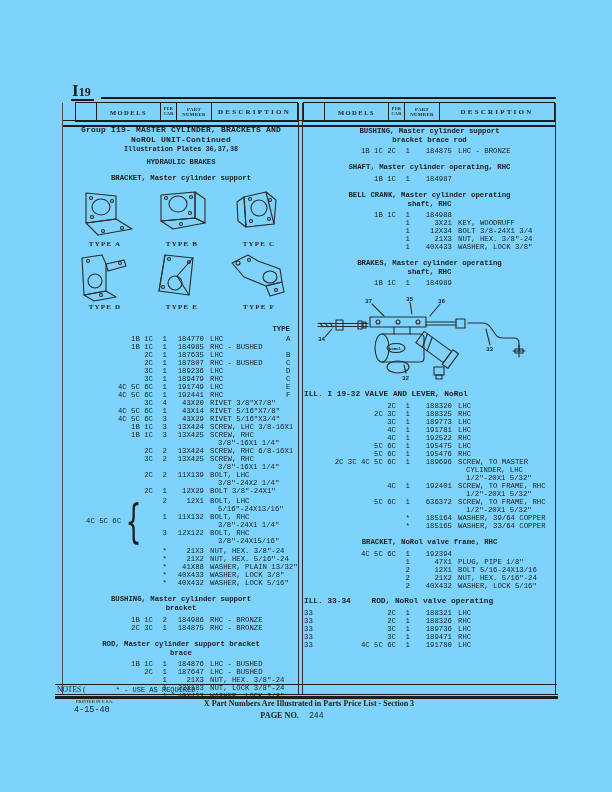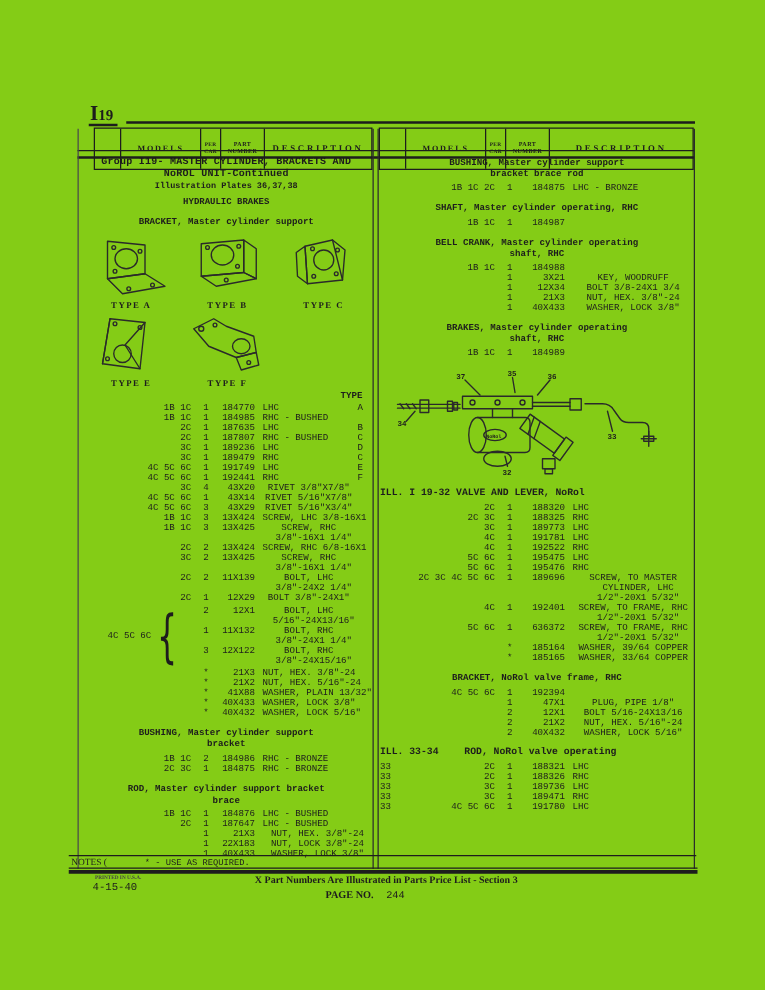--- a/index.html
+++ b/index.html
@@ -1,36 +1,36 @@
 <!DOCTYPE html>
 <html><head>
 <meta charset="utf-8">
 <style>
   html,body{margin:0;padding:0;background:#e9e7e2;}
-  .sheet{position:relative;width:612px;height:792px;background:#84cc16;overflow:hidden;
+  .sheet{position:relative;width:612px;height:792px;background:#7dd3fc;overflow:hidden;
          font-family:"Liberation Mono",monospace;color:#1d1d1d;}
   
   .pagelabel{position:absolute;left:71px;top:84px;font-family:"Liberation Serif",serif;
              font-weight:bold;font-size:12px;line-height:14px;border-bottom:2px solid #1d1d1d;
              padding:0 3px 0 1px;}
   .pagelabel::first-letter{font-size:17px;}
   .toprule{position:absolute;left:101px;top:97px;width:455px;height:2px;background:#1d1d1d;}
   
   .hrule-hdr{position:absolute;left:62px;width:494px;top:120px;height:4px;
              border-top:1px solid #1d1d1d;border-bottom:2px solid #1d1d1d;}
   .vl{position:absolute;top:103px;bottom:97px;width:1px;background:#2c2c2c;}
   .vl-left{left:62px;background:#4a4a4a;}
   .vl-right{left:555px;}
   .vl-c1{left:298px;}
   .vl-c2{left:302px;}
   .hl-notes-top{position:absolute;left:55px;width:502px;top:684px;height:1px;background:#1d1d1d;}
   .hl-notes-b1{position:absolute;left:55px;width:503px;top:694px;height:1px;background:#1d1d1d;}
   .hl-notes-b2{position:absolute;left:55px;width:503px;top:696px;height:2.5px;background:#1d1d1d;}
   
-  .hdr{position:absolute;top:102px;height:34px;display:flex;border:1px solid #1d1d1d;
+  .hdr{position:absolute;top:102px;height:20px;display:flex;border:1px solid #1d1d1d;
        font-family:"Liberation Serif",serif;font-weight:bold;box-sizing:border-box;justify-content:center;}
   .hdr-left{left:75px;width:223px;}
   .hdr-right{left:303px;width:252px;}
   .hc{border-left:1px solid #1d1d1d;display:flex;flex-direction:column;align-items:center;
       justify-content:center;box-sizing:border-box;}
   .hc:first-child{border-left:none;}
   .hc-sliver{width:20px;}
   .hc-models{width:64px;font-size:6.5px;letter-spacing:1.5px;}
   .hc-percar{width:16px;font-size:4.3px;line-height:4.6px;letter-spacing:.3px;}
   .hc-part{width:35px;font-size:4.8px;line-height:5.2px;letter-spacing:.4px;}
@@ -46,31 +46,31 @@
   .gsub{font-size:7.2px;margin-top:5px;}
   .stitle{font-weight:bold;text-align:center;line-height:9.2px;margin-top:8px;}
   .stitle span{display:block;}
   
   .figures{display:grid;grid-template-columns:repeat(3,74px);justify-content:space-between;
            margin:5px 2px 0 4px;row-gap:3px;}
   .figures figure{margin:0;text-align:center;}
   .figures svg{display:block;margin:0 auto;}
   .figures figcaption{font-family:"Liberation Serif",serif;font-weight:bold;font-size:7px;
                       letter-spacing:1.2px;margin-top:0;}
-  .typehdr{text-align:right;padding-right:8px;font-weight:bold;margin-top:2px;}
+  .typehdr{text-align:right;padding-right:8px;font-weight:bold;margin-top:14px;}
   
   .rows{margin-top:2px;}
   .prow{display:flex;position:relative;align-items:flex-start;}
   .c-m{width:89px;text-align:right;flex:none;white-space:pre;}
   .c-q{width:14px;text-align:right;flex:none;}
   .c-p{width:33px;text-align:right;flex:none;margin-left:4px;}
   .c-d{flex:1;padding-left:6px;min-width:0;}
   .c-d .dl{display:block;white-space:pre;}
   .c-d .cont{padding-left:8px;}
-  .c-d.sub{text-align:center;}
+  .c-d.sub{}
   .c-t{width:12px;flex:none;padding-left:2px;}
   .c-ill{position:absolute;left:0;top:0;}
   .col-right .c-m{width:92px;}
   .col-right .c-p{width:38px;}
   
   .bracewrap{position:relative;}
   .brace-label{position:absolute;left:22px;top:50%;transform:translateY(-50%);
                display:flex;align-items:center;}
   .brace-glyph{font-family:"DejaVu Sans",sans-serif;font-size:46px;font-weight:normal;
                line-height:46px;transform:scaleX(.55);margin-left:-2px;}
@@ -184,20 +184,32 @@
           <circle cx="26" cy="11" r="1.5"></circle>
             <circle cx="46" cy="12" r="1.5"></circle>
             <circle cx="45" cy="31" r="1.5"></circle>
           <circle cx="27" cy="33" r="1.5"></circle>
             <path d="M42 4 L50 36"></path>
         </svg>
         <figcaption>TYPE C</figcaption>
       </figure>
       <figure>
         <svg width="70" height="52" viewBox="0 0 70 52">
+          <path d="M12 7 L32 4 L36 13 L36 40 L14 44 Z"></path>
+            <path d="M36 13 L54 9 L56 15 L38 20 Z"></path>
+          <path d="M14 44 L36 40 L46 46 L24 50 Z"></path>
+          <ellipse cx="25" cy="30" rx="7" ry="7"></ellipse>
+          <circle cx="18" cy="10" r="1.5"></circle>
+            <circle cx="50" cy="12" r="1.5"></circle>
+            <circle cx="31" cy="44" r="1.5"></circle>
+        </svg>
+        <figcaption>TYPE D</figcaption>
+      </figure>
+      <figure>
+        <svg width="70" height="52" viewBox="0 0 70 52">
           <path d="M18 4 L46 7 L42 44 L12 40 Z"></path>
             <path d="M18 4 L12 40"></path>
             <path d="M46 7 L30 25 L42 44"></path>
           <ellipse cx="28" cy="32" rx="7" ry="7"></ellipse>
           <circle cx="22" cy="8" r="1.5"></circle>
             <circle cx="42" cy="11" r="1.5"></circle>
             <circle cx="16" cy="36" r="1.5"></circle>
         </svg>
         <figcaption>TYPE E</figcaption>
       </figure>

